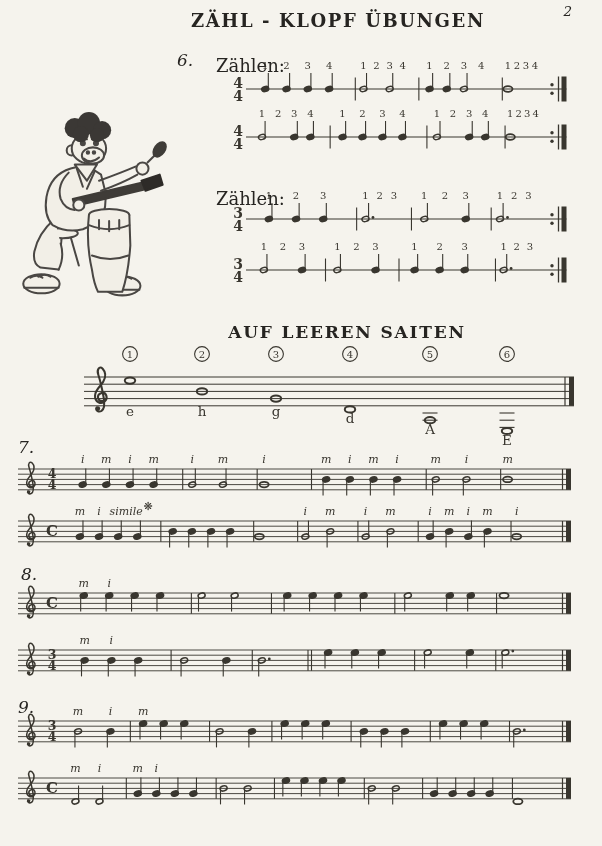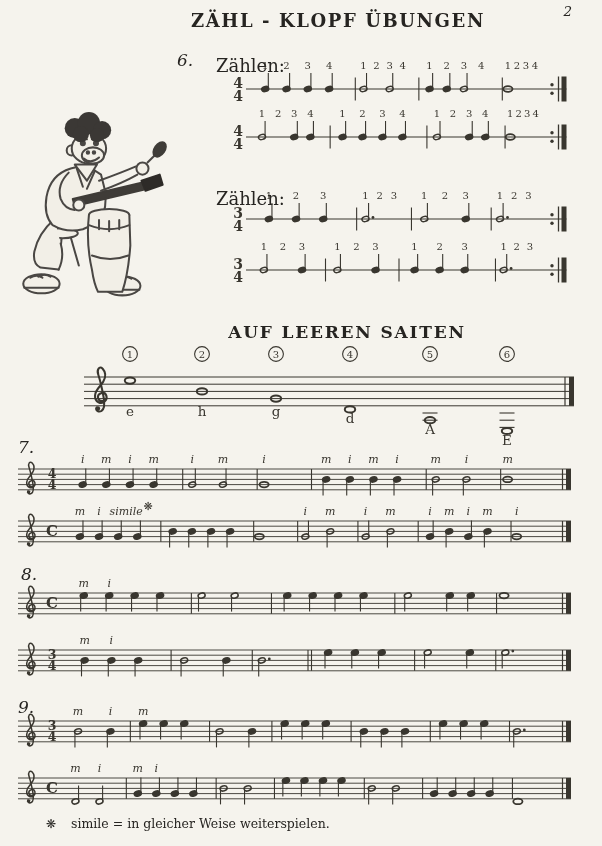--- a/index.html
+++ b/index.html
@@ -28,23 +28,20 @@
   <div class="exnum" style="left:177px;top:50px">6.</div>
   <div class="zlabel" style="left:216px;top:55px">Zählen:</div>
   <div class="zlabel" style="left:216px;top:188px">Zählen:</div>
 
   <h2 class="title2">AUF LEEREN SAITEN</h2>
 
   <div class="exnum" style="left:18px;top:437px">7.</div>
   <div class="exnum" style="left:21px;top:564px">8.</div>
   <div class="exnum" style="left:18px;top:697px">9.</div>
 
-  <div class="footnote">
-    <span class="sym">❋</span><span>simile = in gleicher Weise weiterspielen.</span>
-  </div>
 
   <svg class="monkey" viewBox="0 0 176 196">
     <g stroke="#4a4744" fill="none" stroke-width="2" stroke-linecap="round" stroke-linejoin="round">
       <path d="M44 124 L38 156 M62 126 L70 154 M53 126 L50 158"></path>
       <ellipse cx="54" cy="122" rx="15" ry="5" fill="#f2efe7"></ellipse>
       <path d="M46 108 Q30 122 26 140 Q24 152 32 156 L50 158 Q56 146 52 132" fill="#f2efe7"></path>
       <path d="M90 112 Q106 128 108 146 L110 158 L92 162 Q84 146 84 132" fill="#f2efe7"></path>
       <ellipse cx="33" cy="172" rx="18" ry="9.5" fill="#f2efe7"></ellipse>
       <path d="M16 176 L50 176 M22 166 Q28 162 34 166 M30 165 Q36 161 42 165"></path>
       <ellipse cx="113" cy="174" rx="18" ry="9.5" fill="#f2efe7"></ellipse>

